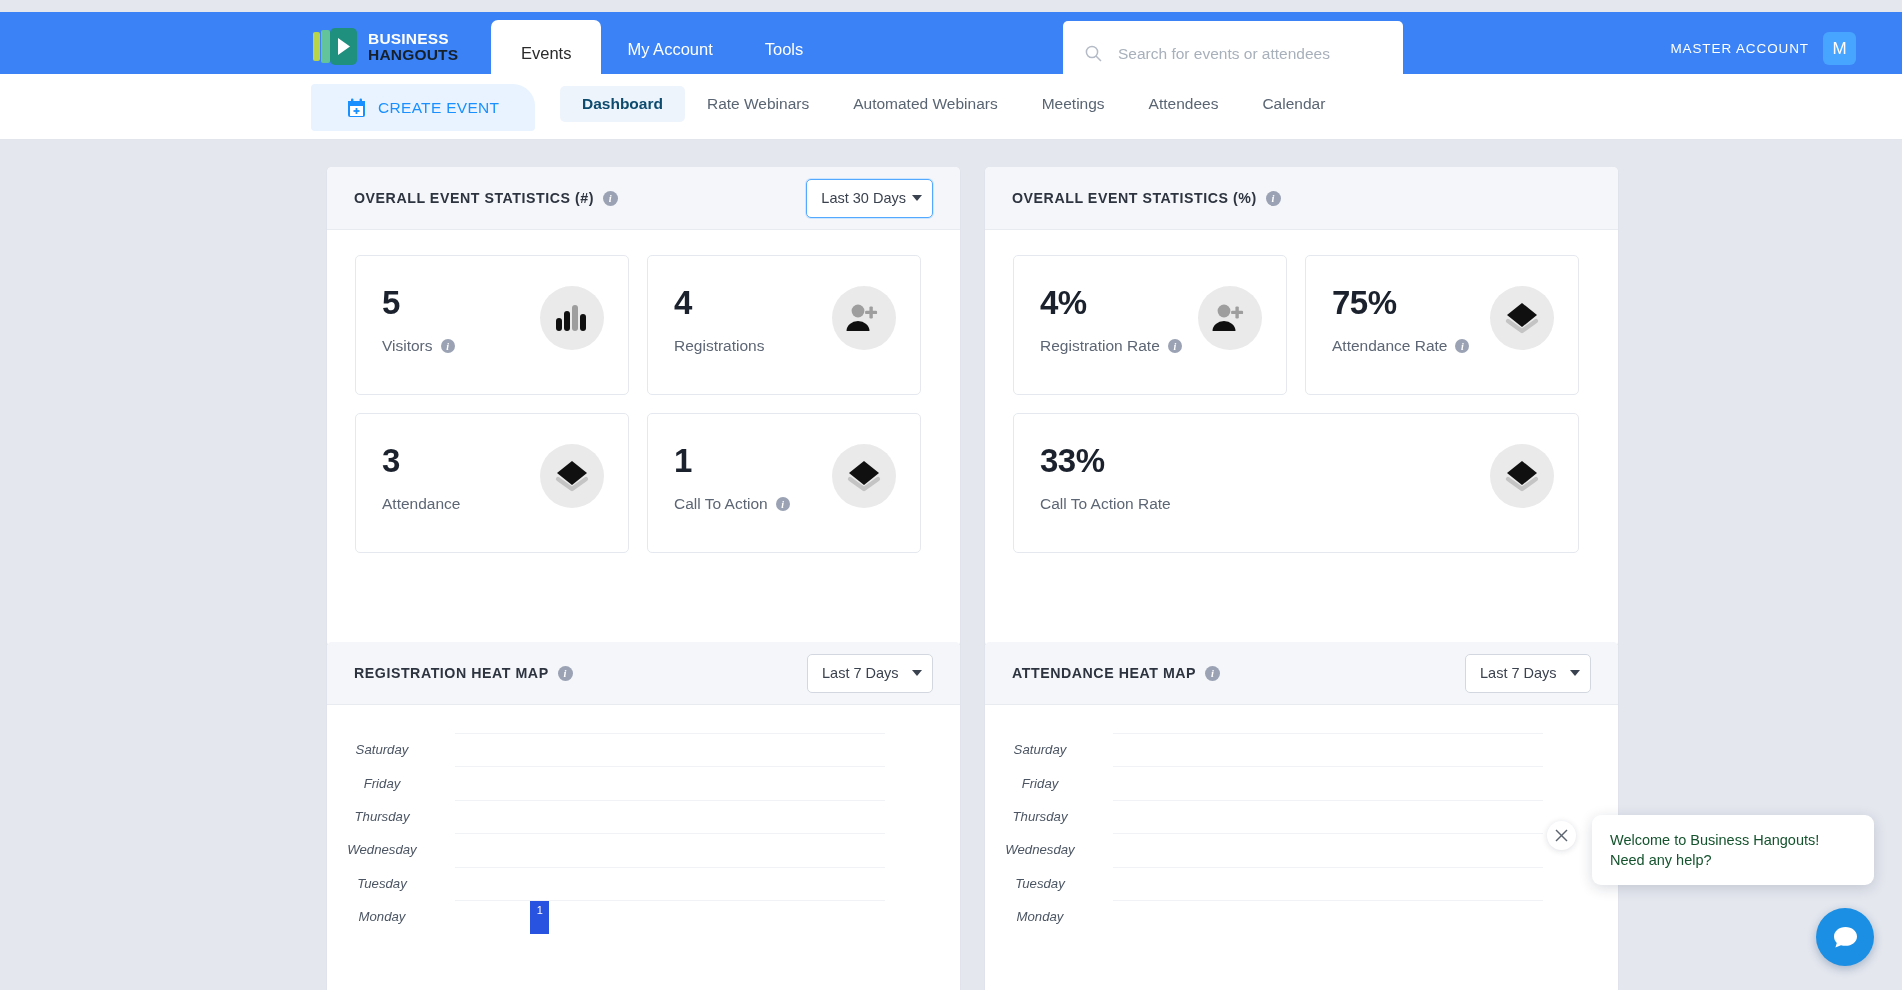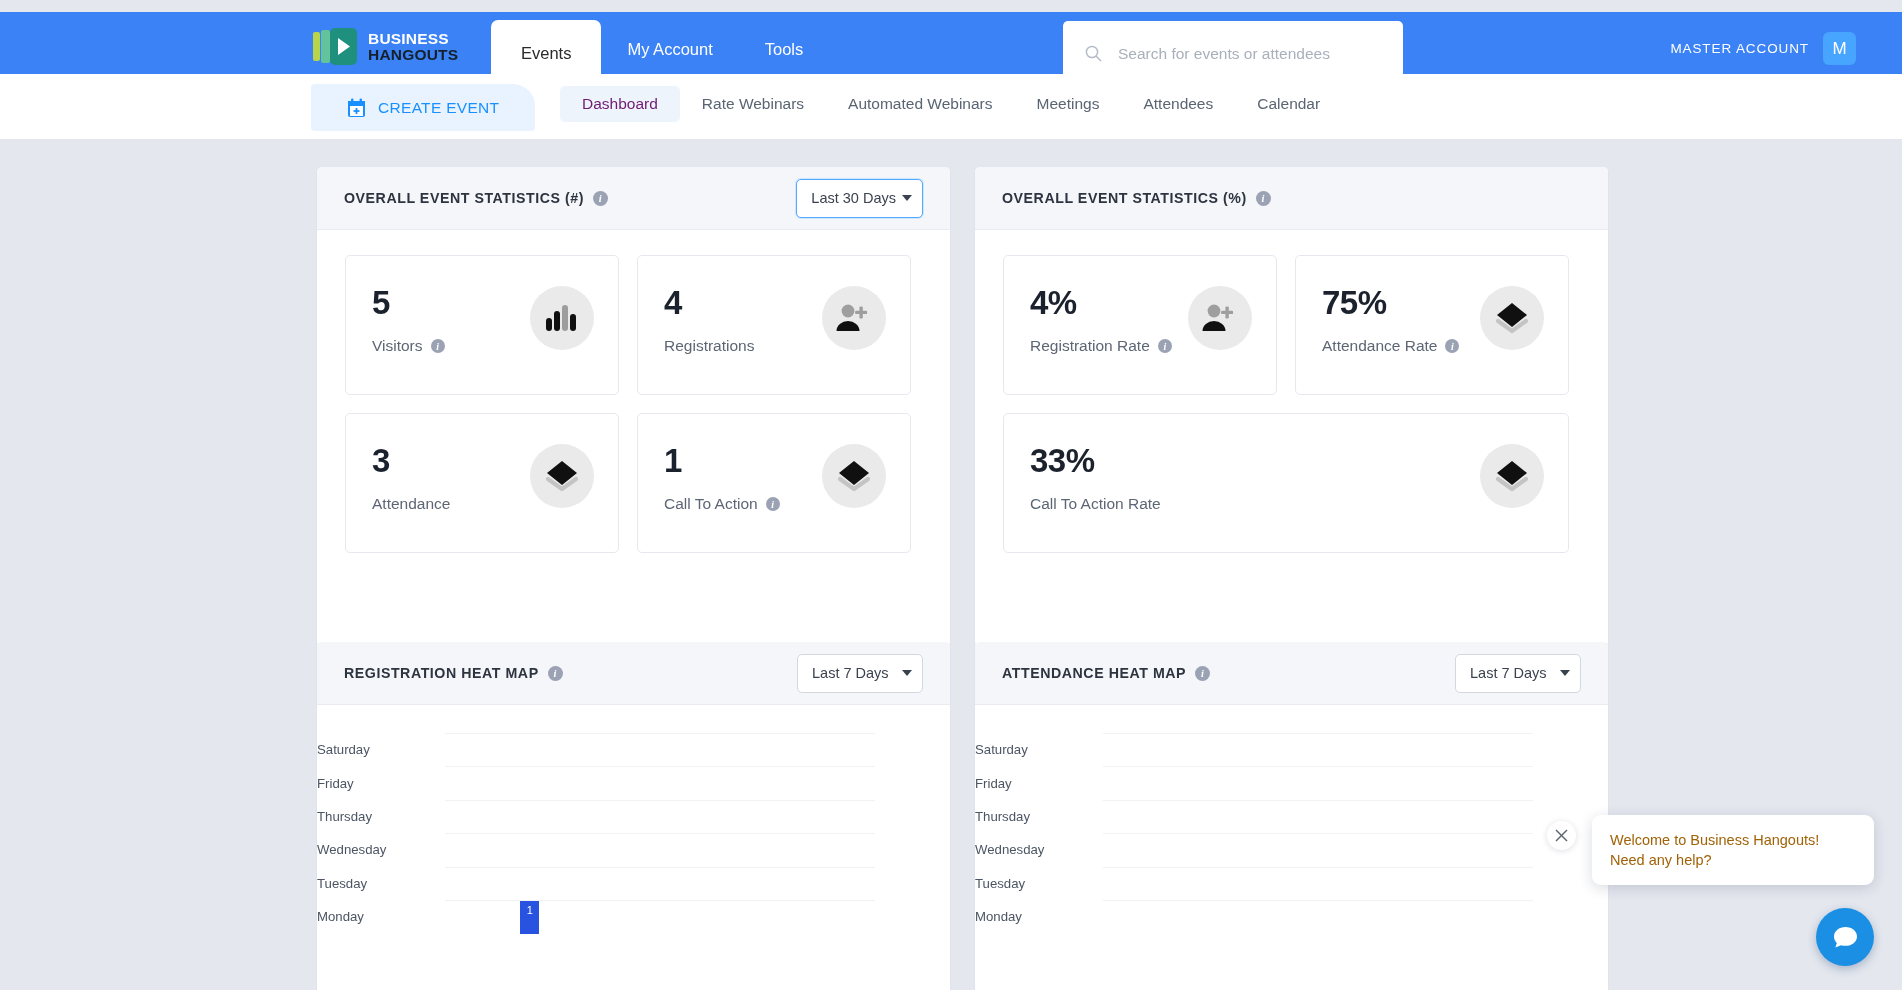--- a/index.html
+++ b/index.html
@@ -80,24 +80,24 @@
     color: #1a90ff; font-size: 15.5px; font-weight: 400; letter-spacing: .3px;
   }
   .cal-icon { width: 19px; height: 20px; }
   .subnav-tabs {
     position: absolute; left: 560px; top: 12px; display: flex; align-items: center; gap: 0;
   }
   .subtab {
     font-size: 15.5px; color: #5a6573; padding: 9px 22px; cursor: pointer;
     border-radius: 5px; white-space: nowrap;
   }
-  .subtab.active { color: #701a75; background: #eef4fb; font-weight: 400;}
+  .subtab.active { color: #0c4a6e; background: #eef4fb; font-weight: 700;}
 
   
-  .content { position: absolute; top: 140px; left: 6px; width: 1550px; height: 850px; background: #e4e7ee;}
+  .content { position: absolute; top: 140px; left: 16px; width: 1550px; height: 850px; background: #e4e7ee;}
 
   .panel {
     position: absolute; background: #ffffff; border-radius: 5px;
     box-shadow: 0 1px 2px rgba(30,40,60,.07);
   }
   .panel-head {
     height: 63px; background: #f4f6f9; border-bottom: 1px solid #e8ebf0;
     display: flex; align-items: center; padding: 0 27px;
     border-top-left-radius: 5px; border-top-right-radius: 5px;
     justify-content: space-between;
@@ -138,36 +138,36 @@
     width: 64px; height: 64px; border-radius: 50%; background: #eaeaea;
     display: flex; align-items: center; justify-content: center;
   }
 
   
   .hm-body { padding: 28px 0 0 0; position: relative; height: 100%;}
   .hm-row {
     display: flex; align-items: center; height: 33.4px; position: relative;
   }
   .hm-label {
-    width: 128px; text-align: left; padding-right: 18px;
-    font-size: 13.2px; color: #4b5563; flex: 0 0 auto;
+    width: 128px; text-align: center; padding-right: 18px;
+    font-size: 13.2px; color: #4b5563; flex: 0 0 auto; font-style: italic;
   }
   .hm-track { flex: 1; height: 33.4px; border-top: 1px solid #f1f2f5; position: relative; }
   .hm-cell {
     position: absolute; background: #2753e0; color: #ffffff; font-size: 11px;
     display: flex; align-items: flex-start; justify-content: center; padding-top: 3px;
     width: 19px; height: 33px; top: 0;
   }
 
   
   .chat-bubble {
     position: absolute; right: 28px; bottom: 105px; width: 282px;
     background: #ffffff; border-radius: 9px; padding: 15px 18px;
     box-shadow: 0 3px 14px rgba(20,30,60,.16);
-    font-size: 14.5px; color: #a16207; line-height: 1.38;
+    font-size: 14.5px; color: #14532d; line-height: 1.38;
   }
   .chat-close {
     position: absolute; right: 326px; bottom: 140px;
     width: 29px; height: 29px; border-radius: 50%; background: #ffffff;
     display: flex; align-items: center; justify-content: center;
     box-shadow: 0 1px 6px rgba(20,30,60,.14); cursor: pointer;
     color: #5c6470; font-size: 15px;
   }
   .chat-fab {
     position: absolute; right: 28px; bottom: 24px; width: 58px; height: 58px;

